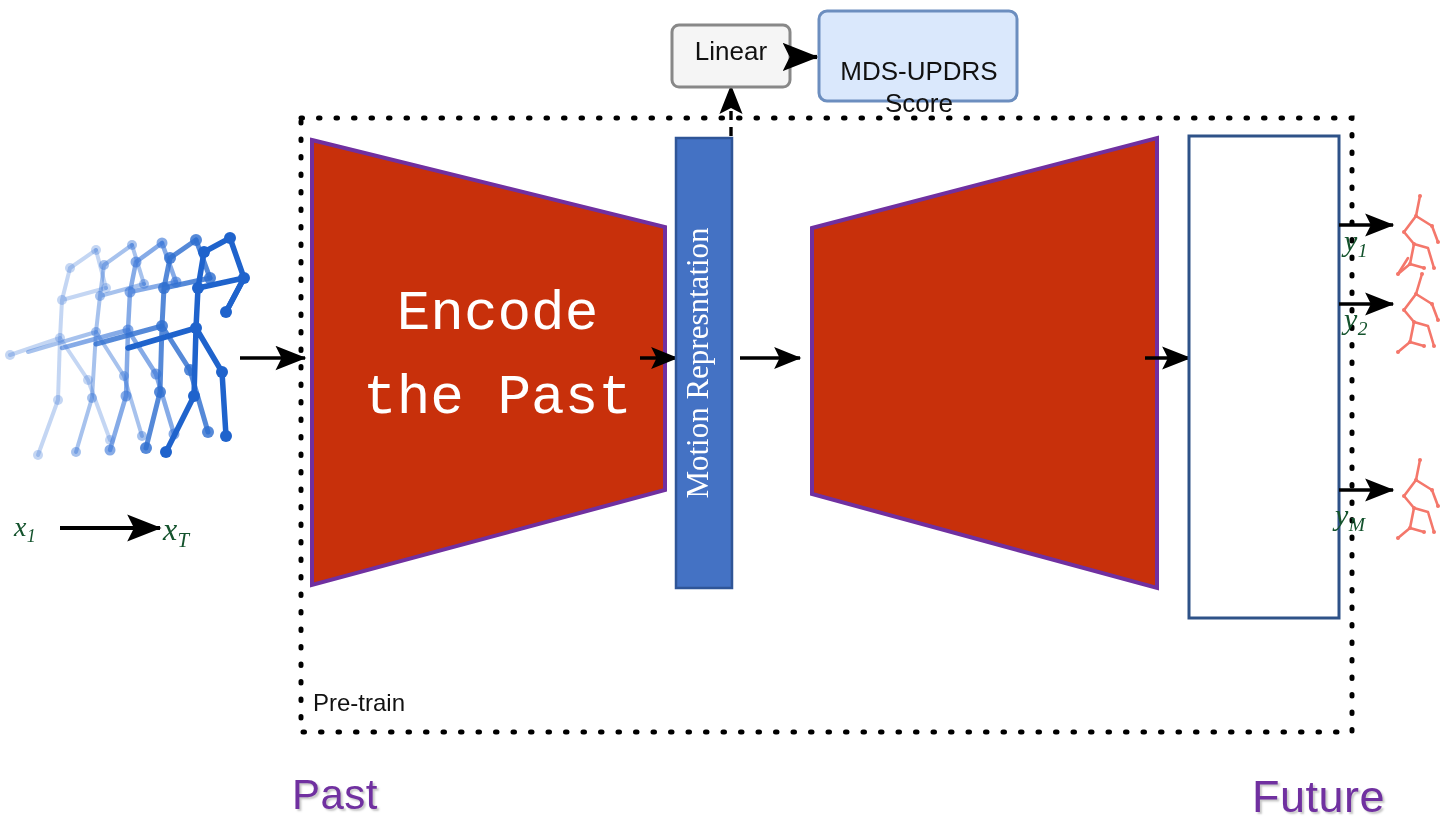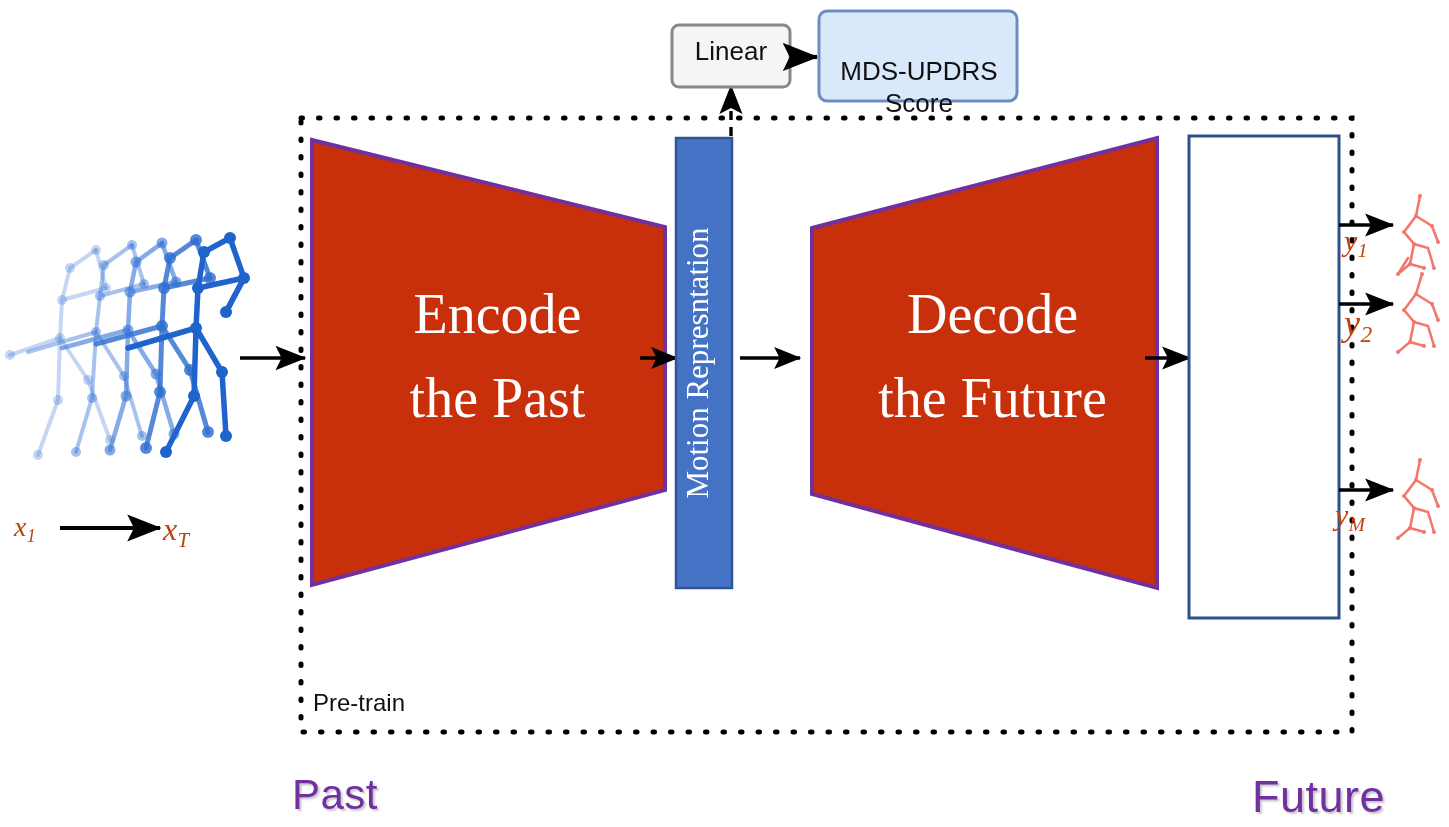--- a/index.html
+++ b/index.html
@@ -13,49 +13,49 @@
 
   .linear-text{left:679px;top:36px;width:104px;text-align:center;
      font-size:26px;color:#111;font-family:"Liberation Sans",sans-serif;}
 
   .mds-text{left:824px;top:19px;width:190px;text-align:center;
      font-size:26px;line-height:32px;color:#111;
      font-family:"Liberation Sans",sans-serif;margin-top:36px;}
 
   .enc-text{left:325px;top:272px;width:345px;text-align:center;
      font-size:56px;line-height:84px;color:#fff;
-     font-family:Liberation Serif, serif;}
+     font-family:Liberation Mono, monospace;}
 
   .dec-text{left:820px;top:272px;width:345px;text-align:center;
      font-size:56px;line-height:84px;color:#fff;
      font-family:"Liberation Serif",serif;}
 
   .motion-text{position:absolute;left:671px;top:138px;width:54px;height:450px;
      display:flex;align-items:center;justify-content:center;}
   .motion-text span{transform:rotate(-90deg);white-space:nowrap;color:#fff;
      font-size:31px;font-family:"Liberation Serif",serif;}
 
   .pretrain-text{left:313px;top:689px;font-size:24px;color:#111;
      font-family:"Liberation Sans",sans-serif;}
 
   .past-text{left:292px;top:771px;font-size:42px;font-weight:normal;color:#7030A0;
      font-family:"Liberation Sans",sans-serif;letter-spacing:0.5px;
      text-shadow:2px 2px 2px rgba(130,130,130,.45);}
   .future-text{left:1252px;top:771px;font-size:45px;font-weight:normal;color:#7030A0;
      font-family:"Liberation Sans",sans-serif;letter-spacing:0.5px;
      text-shadow:2px 2px 2px rgba(130,130,130,.45);}
 
-  .math{font-family:"Liberation Serif",serif;font-style:italic;color:#c2410c;}
+  .math{font-family:"Liberation Serif",serif;font-style:italic;color:#14532d;}
   .math .sub{font-size:.65em;font-style:italic;
      position:relative;top:.32em;left:.02em;}
 
   .x1{left:14px;top:511px;font-size:28px;}
   .xT{left:163px;top:511px;font-size:32px;}
   .y1{left:1344px;top:224px;font-size:30px;}
-  .y2{left:1344px;top:302px;font-size:36px;}
+  .y2{left:1344px;top:302px;font-size:30px;}
   .yM{left:1335px;top:498px;font-size:30px;}
 </style>
 </head>
 <body>
 
 <div class="stage">
 
   <svg class="svgroot" viewBox="0 0 1449 827">
     <defs>
       <marker id="ah" markerWidth="9" markerHeight="9" refX="7.6" refY="3.2" orient="auto" markerUnits="strokeWidth">
@@ -265,24 +265,20 @@
 
   <div class="lbl enc-text">
     <div>Encode</div>
     <div>the Past</div>
   </div>
 
   <div class="motion-text">
     <span>Motion Represntation</span>
   </div>
 
-  <div class="lbl dec-text">
-    <div>Decode</div>
-    <div>the Future</div>
-  </div>
 
   <div class="lbl pretrain-text">Pre-train</div>
 
   <div class="lbl past-text">Past</div>
   <div class="lbl future-text">Future</div>
 
   <div class="lbl math x1"><span>x</span><span class="sub">1</span></div>
 
   <div class="lbl math xT"><span>x</span><span class="sub">T</span></div>
 

